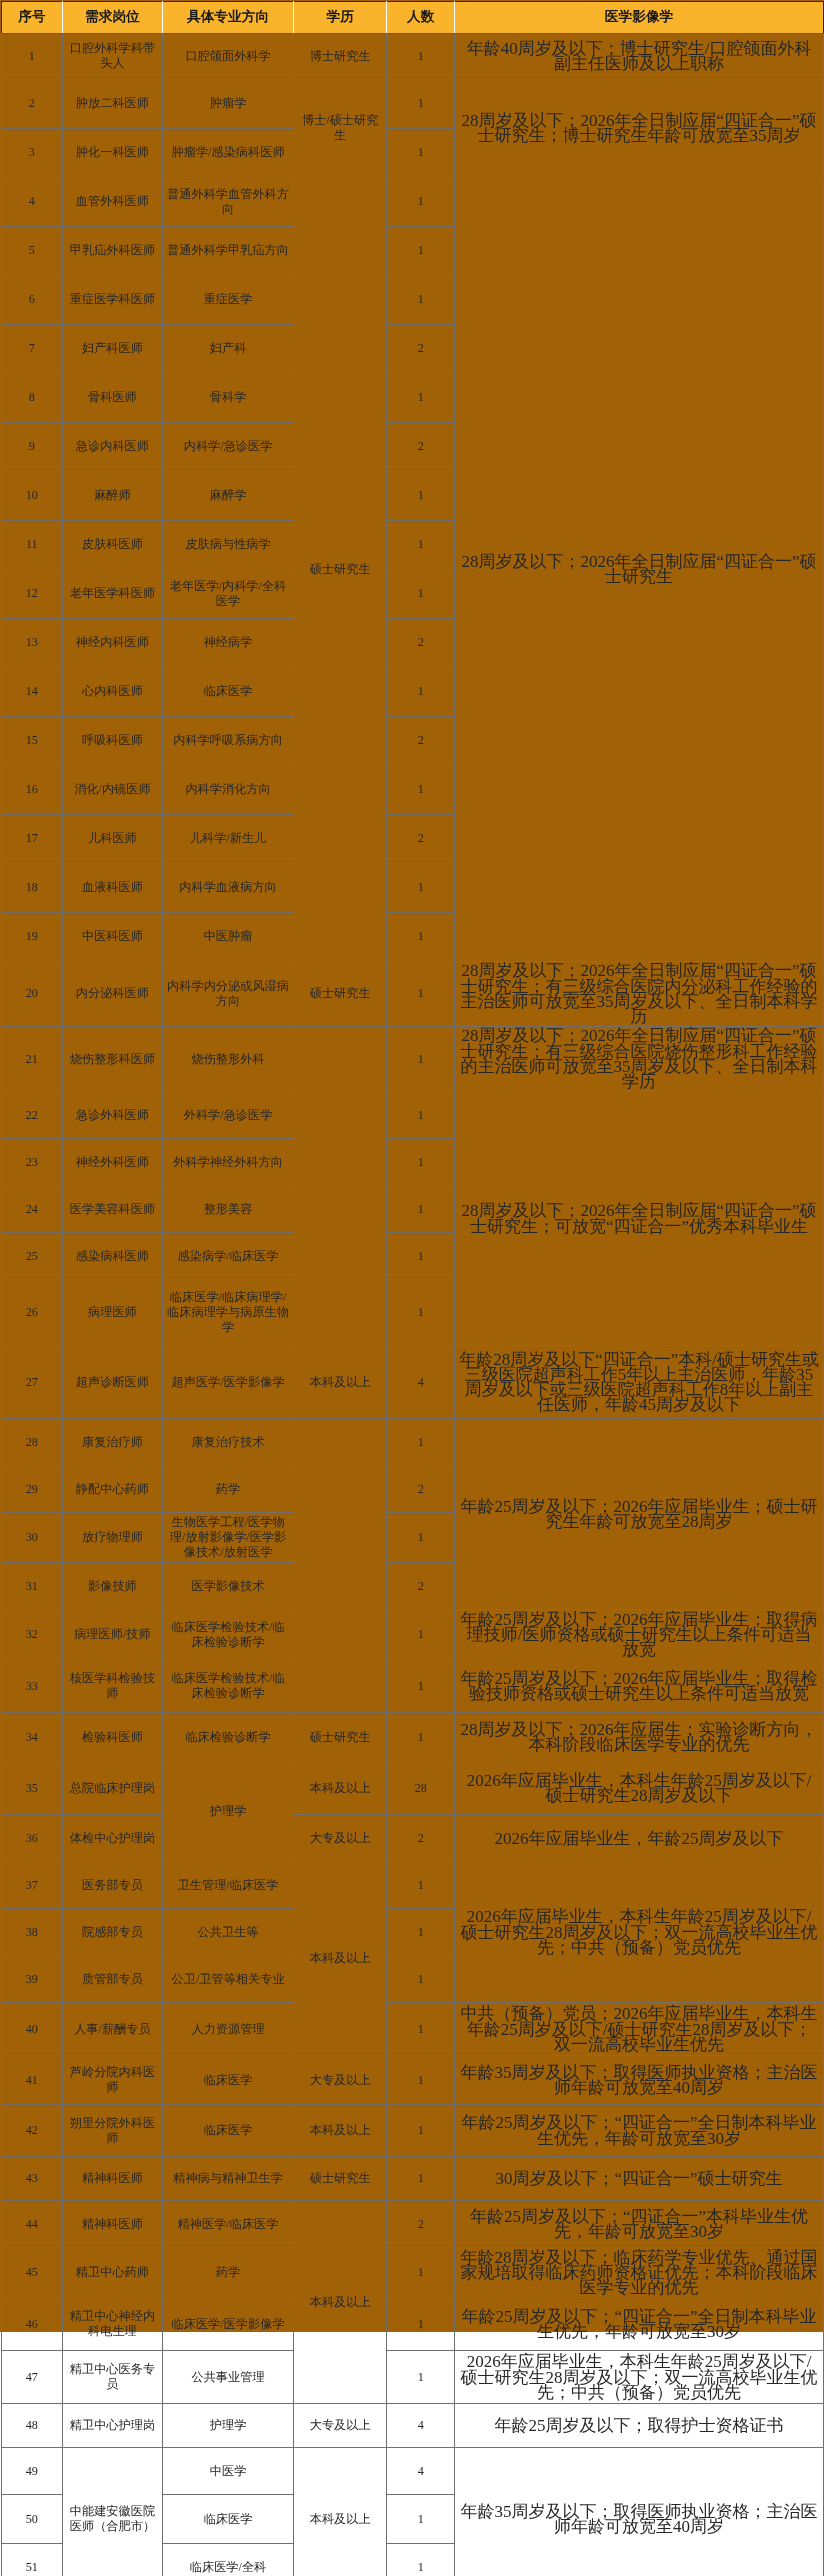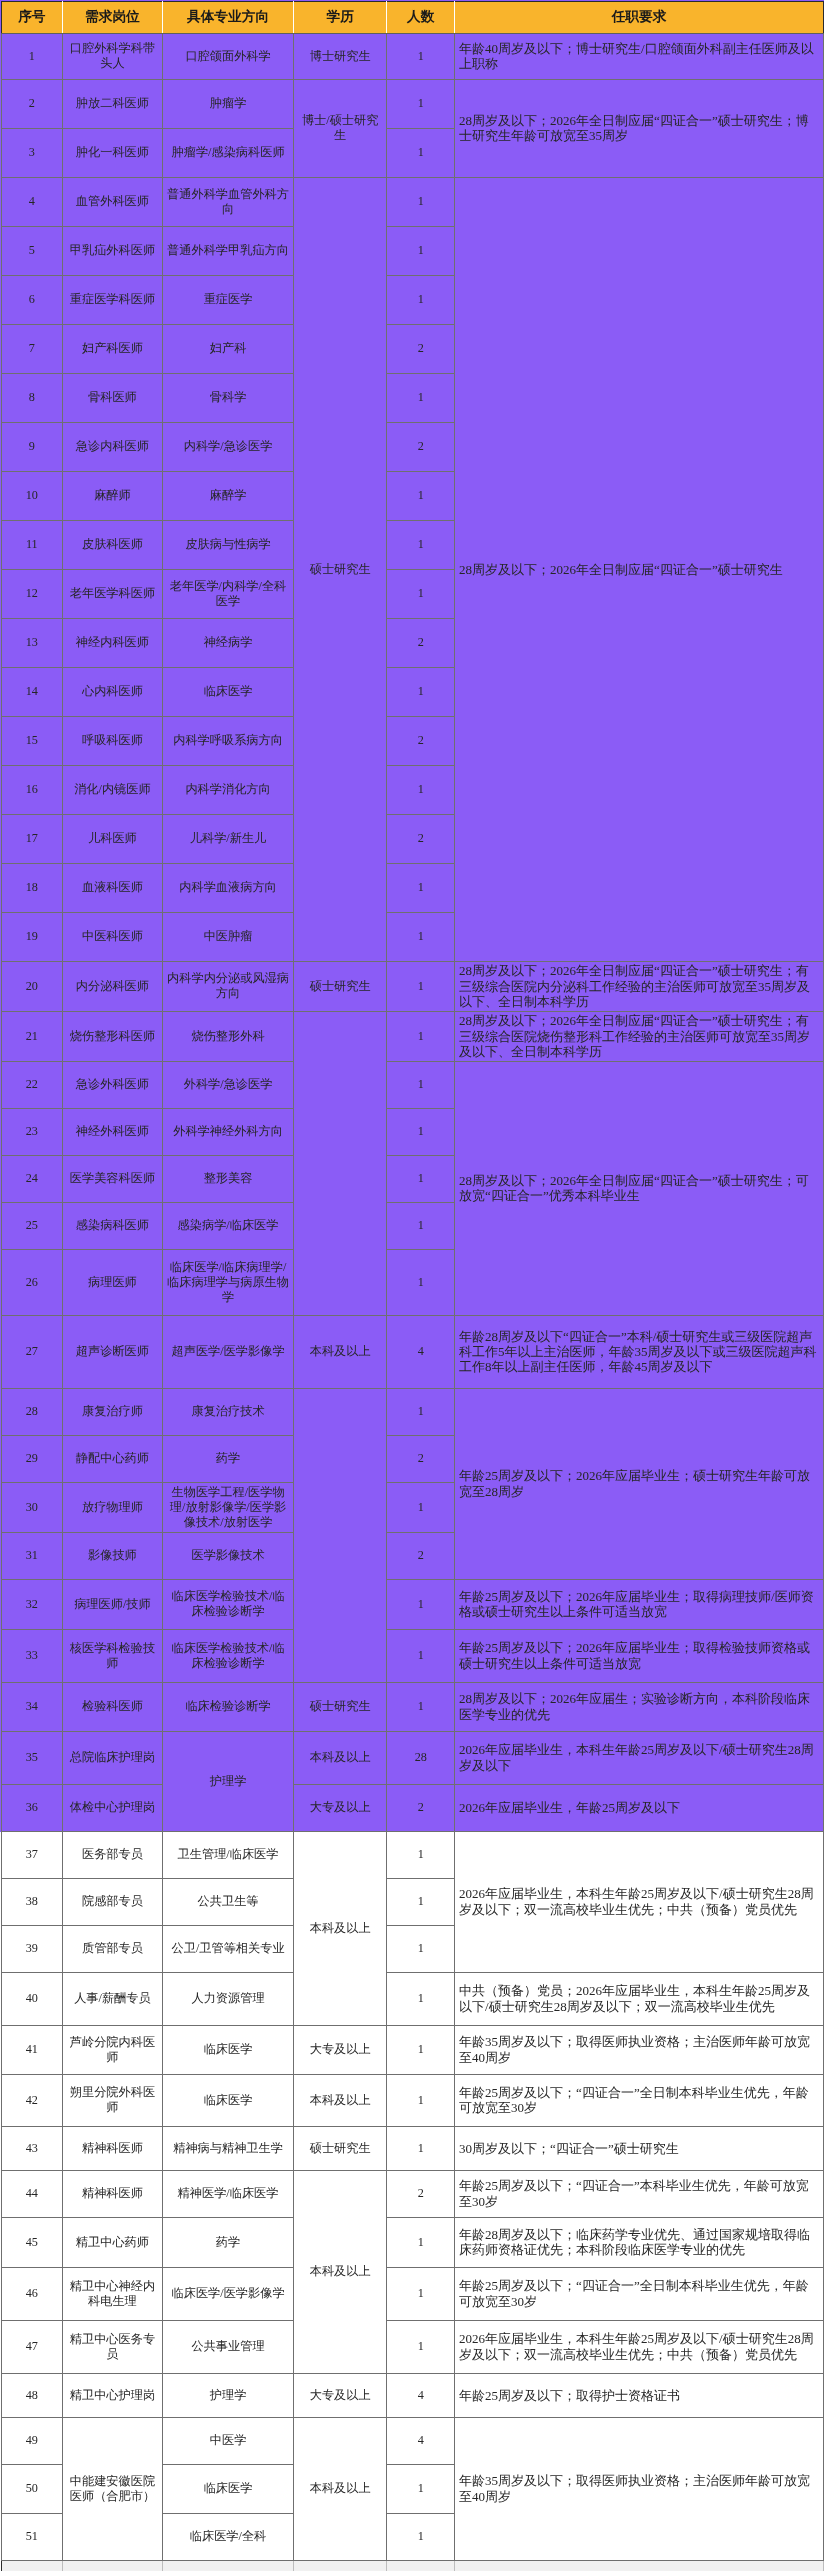--- a/index.html
+++ b/index.html
@@ -1,34 +1,34 @@
 <!DOCTYPE html>
 <html style="--hdr-bg: #F9B42C;font-size:12.2px"><head>
 <meta charset="utf-8">
 <style>
   html,body{margin:0;padding:0;background:#ffffff;}
   body{width:824px;height:2576px;overflow:hidden;position:relative;
        font-family:"Liberation Serif","DejaVu Serif",serif;}
-  .page{position:absolute;left:0;top:0;width:824px;height:1832px;background:#8b5cf6;}
+  .page{position:absolute;left:0;top:0;width:824px;height:2332px;background:#a16207;}
   table.rt{border-collapse:collapse;table-layout:fixed;margin:0.8px 0 0 0.8px;width:823px;
            border-left:1.5px solid #2b2b2b;border-top:1.5px solid #2b2b2b;border-right:1.5px solid #2b2b2b;}
   .rt td,.rt th{border:0.8px solid #6f6f6f;color:#262626;text-align:center;vertical-align:middle;
      font-size:12.2px;line-height:1.22;padding:1.5px 3.1px;word-break:break-all;overflow:hidden;
      font-family:"Liberation Serif","DejaVu Serif",serif;font-weight:normal;}
   .rt thead th{background:var(--hdr-bg,#F9B42C);color:#1a1a1a;font-weight:bold;font-size:13.7px;
      font-family:"Liberation Sans","DejaVu Sans",sans-serif;
      border-left:1.5px solid #ffffff;border-right:1.5px solid #ffffff;
      border-top:none;border-bottom:0.8px solid #5f5f5f;}
   .rt thead th:first-child{border-left:none;}
   .rt thead th:last-child{border-right:none;}
   .rt td.c-no,.rt td.c-num{font-size:12.2px;}
   .rt td.c-post{padding:1.5px 6.1px;}
   .rt td.c-major{padding:1.5px 3.8px;}
   .rt td.c-edu{padding:1.5px 3.1px;}
-  .rt td.c-req{text-align:left;padding:1.5px 3.8px;font-size:13px;line-height:15.3px;}
+  .rt td.c-req{text-align:center;padding:1.5px 3.8px;font-size:17px;line-height:15.3px;}
   .rt tr.cropped td{border-top:0.8px solid #6f6f6f;border-bottom:none;background:#f1f1f1;
      border-left-color:#bdbdbd;border-right-color:#bdbdbd;height:10.7px;padding:0;}
   .rt tr.cropped td:first-child{border-left:1.5px solid #2b2b2b;}
 </style>
 </head>
 <body>
 
 <div class="page">
   <table class="rt">
     <colgroup>
@@ -39,21 +39,21 @@
         <col style="width: 68px;">
         <col style="width: 368px;">
       </colgroup>
     <thead>
         <tr style="height: 32px;">
           <th>序号</th>
           <th>需求岗位</th>
           <th>具体专业方向</th>
           <th>学历</th>
           <th>人数</th>
-          <th>任职要求</th>
+          <th>医学影像学</th>
         </tr>
       </thead>
     <tbody>
         <tr style="height: 46px;">
           <td class="c-no">1</td>
           <td class="c-post">口腔外科学科带头人</td>
           <td class="c-major">口腔颌面外科学</td>
           <td class="c-edu">博士研究生</td>
           <td class="c-num">1</td>
           <td class="c-req">年龄40周岁及以下；博士研究生/口腔颌面外科副主任医师及以上职称</td>

